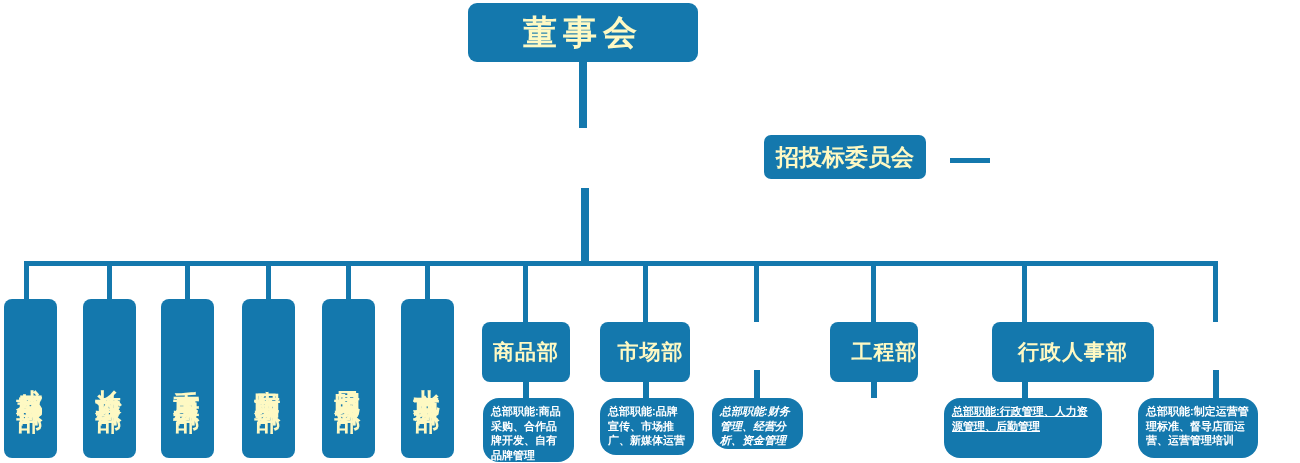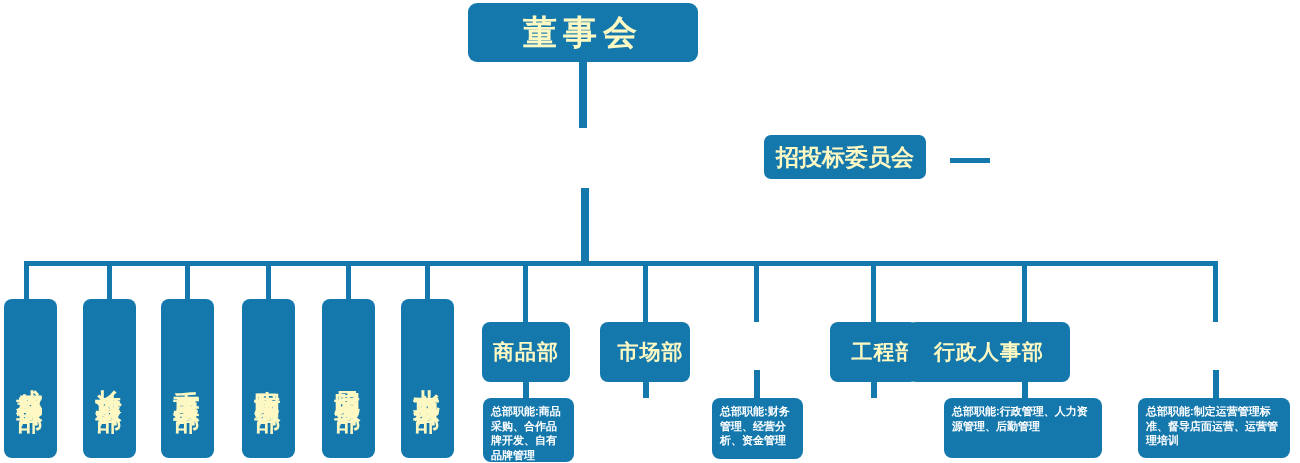--- a/index.html
+++ b/index.html
@@ -67,21 +67,21 @@
   }
   .node-dept {
     top: 322px; height: 60px;
     font-size: 21px; letter-spacing: 1px;
     border-radius: 8px;
   }
   .note-dept {
     top: 398px;
     font-size: 11px; line-height: 14.5px;
     padding: 6px 8px;
-    border-radius: 8px;
+    border-radius: 16px;
     font-weight: 600;
   }
   .conn {
     position: absolute;
     background: #1478ad;
   }
 </style>
 </head>
 <body>
 
@@ -132,20 +132,21 @@
   <div class="node node-project" style="left:322px;">
     <span class="vtext">昆明项目部</span>
   </div>
   <div class="node node-project" style="left:401px;">
     <span class="vtext">北京项目部</span>
   </div>
 
   <div class="node node-dept" style="left:482px; width:88px;">商品部</div>
   <div class="node node-dept" style="left:600px; width:90px;padding-left:11px;">市场部</div>
   <div class="node node-dept" style="left:830px; width:88px;padding-left:21px;">工程部</div>
-  <div class="node node-dept" style="left:908px; width:162px;">行政人事部</div>
+  <div class="node node-dept" style="left:992px; width:162px;">行政人事部</div>
 
   <div class="note note-dept" style="left:483px; width:91px; height:64px;">总部职能:商品采购、合作品牌开发、自有品牌管理</div>
-  <div class="note note-dept" style="left:712px; width:91px; height:61px;">总部职能:财务管理、经营分析、资金管理</div>
-  <div class="note note-dept" style="left:944px; width:158px; height:60px;">总部职能:行政管理、人力资源管理、后勤管理</div>
-  <div class="note note-dept" style="left:1138px; width:152px; height:60px;">总部职能:制定运营管理标准、督导店面运营、运营管理培训</div>
+  <div class="note note-dept" style="left:600px; width:94px; height:57px;">总部职能:品牌宣传、市场推广、新媒体运营</div>
+  <div class="note note-dept" style="left:712px; width:91px; height:51px;font-style:italic;">总部职能:财务管理、经营分析、资金管理</div>
+  <div class="note note-dept" style="left:944px; width:158px; height:60px;text-decoration:underline;">总部职能:行政管理、人力资源管理、后勤管理</div>
+  <div class="note note-dept" style="left:1138px; width:120px; height:60px;">总部职能:制定运营管理标准、督导店面运营、运营管理培训</div>
 
 </div>
 
 </body></html>

